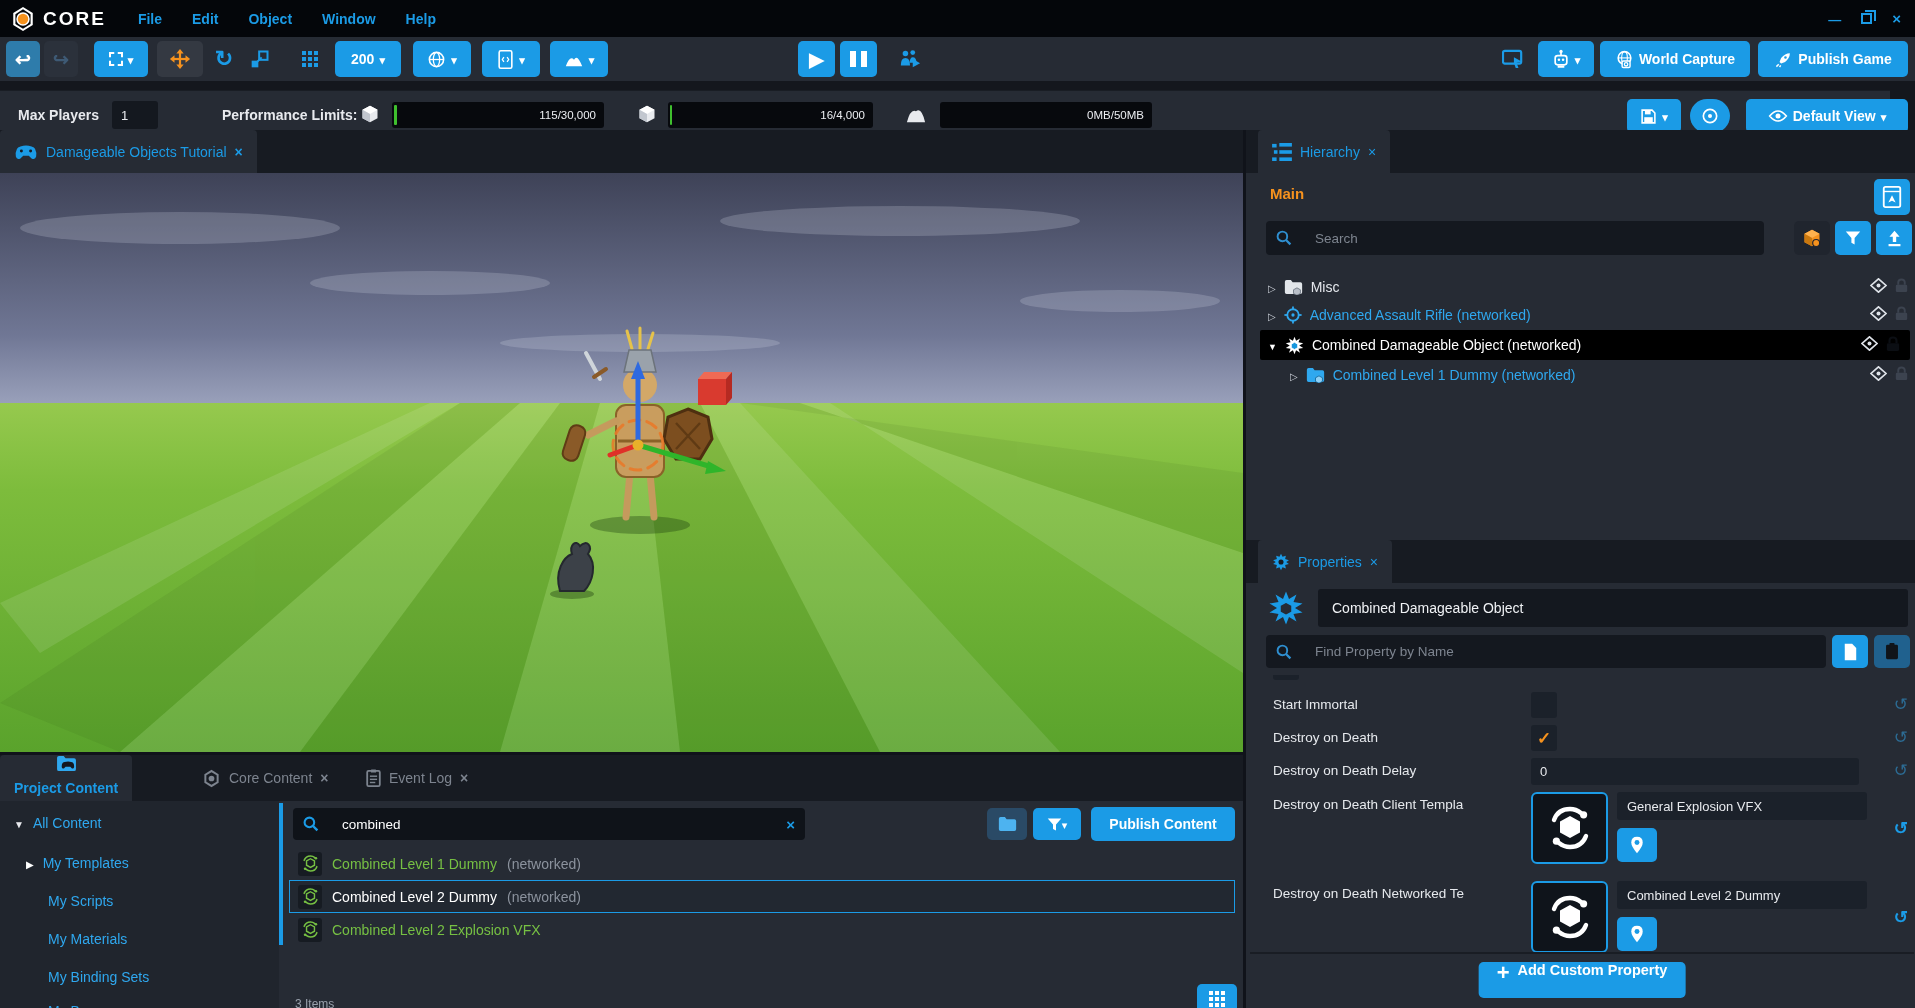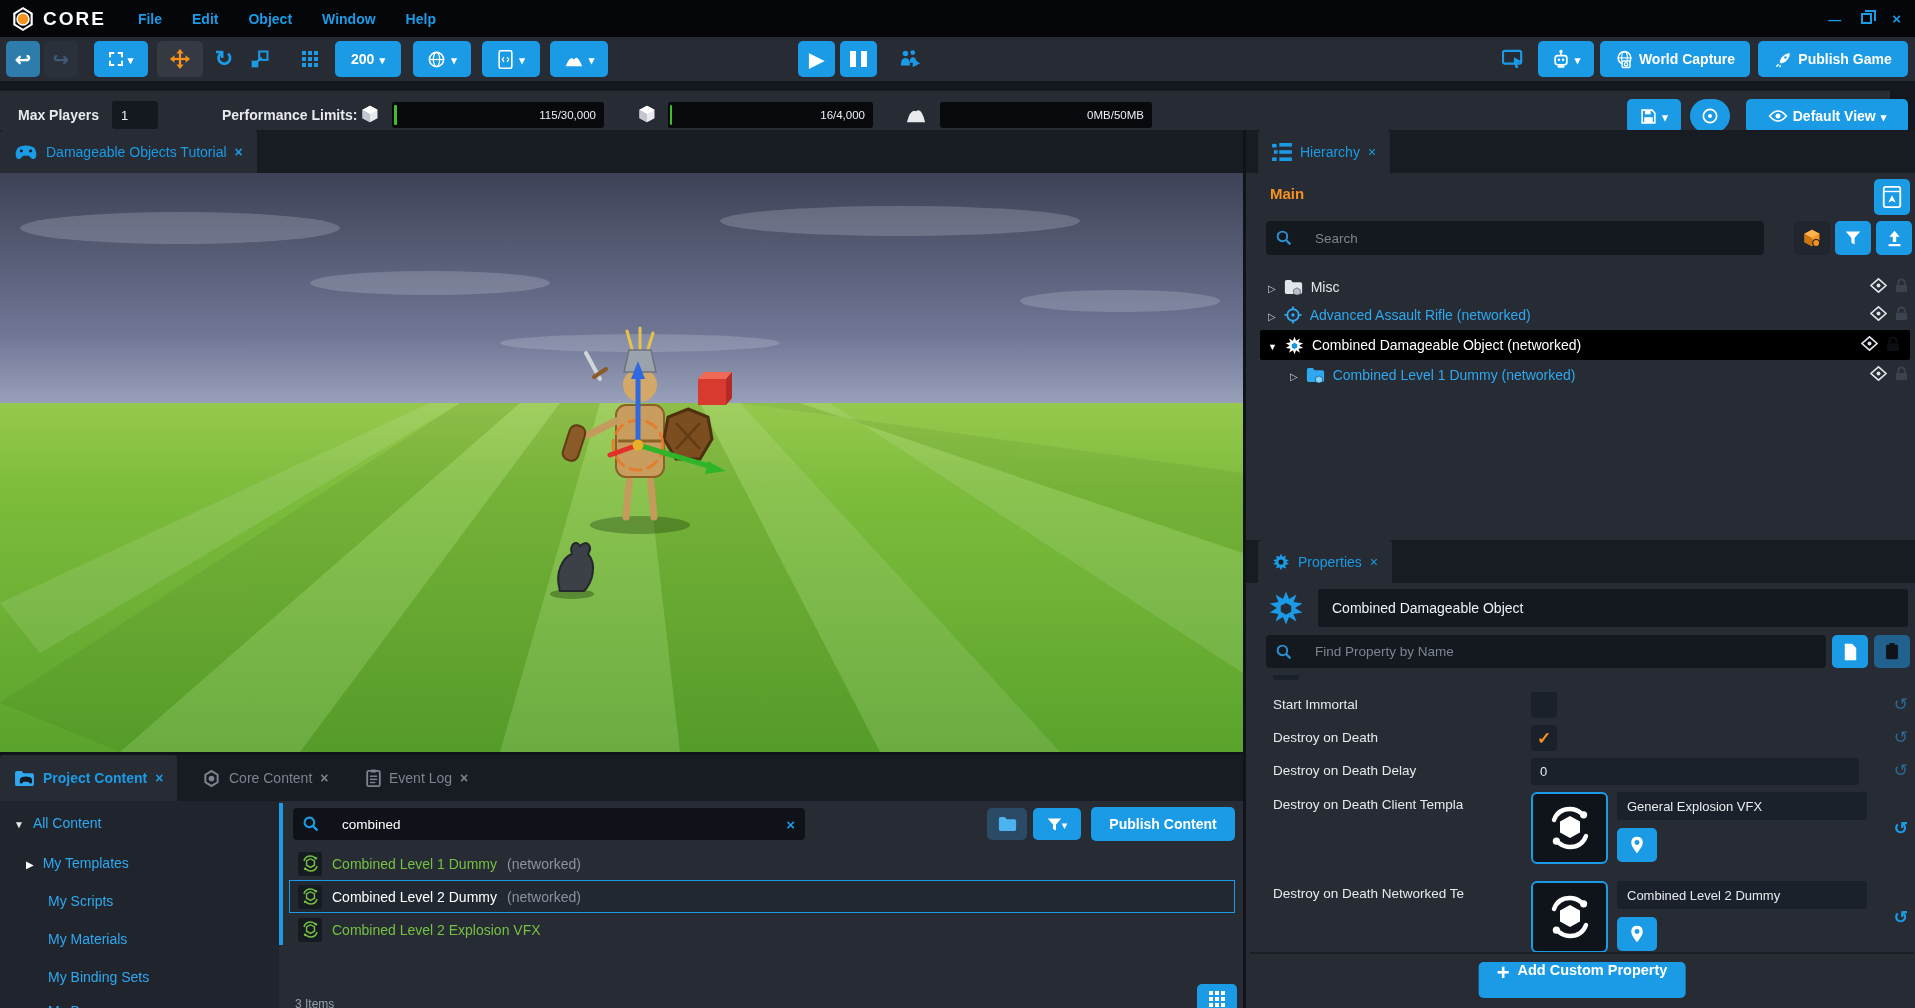--- a/index.html
+++ b/index.html
@@ -693,21 +693,21 @@
       <div id="props-divider"></div>
       <div id="add-custom" class="blue">
         <span class="plus-ico"></span>
         <span>Add Custom Property</span>
       </div>
     </div>
   </div>
 
   <div id="content-panel" class="abs">
     <div id="content-tabbar">
-      <div class="tab active" style="left:0;">
+      <div class="tab active" style="left:0;flex-direction:column;">
         <svg width="21" height="17" viewBox="0 0 22 18">
             <path d="M1 3 Q1 1 3 1 H8 L10 3.5 H19 Q21 3.5 21 5.5 V15 Q21 17 19 17 H3 Q1 17 1 15 Z" fill="#2fa8ef"></path>
             <path d="M6 13 Q5.5 8 9 7.5 Q13 6.5 16 7.5 Q19.5 8 19 13 Q18.5 15 16.5 14 L15 12.5 L10 12.5 L8.5 14 Q6.5 15 6 13 Z" fill="#14181f"></path>
           </svg>
         <span>Project Content</span>
         <span class="x"></span>
       </div>
       <div class="tab inactive" style="left:188px;">
         <svg width="19" height="19" viewBox="0 0 24 24">
             <polygon points="12,1 21,6.5 21,17.5 12,23 3,17.5 3,6.5" fill="#7d848f"></polygon>

